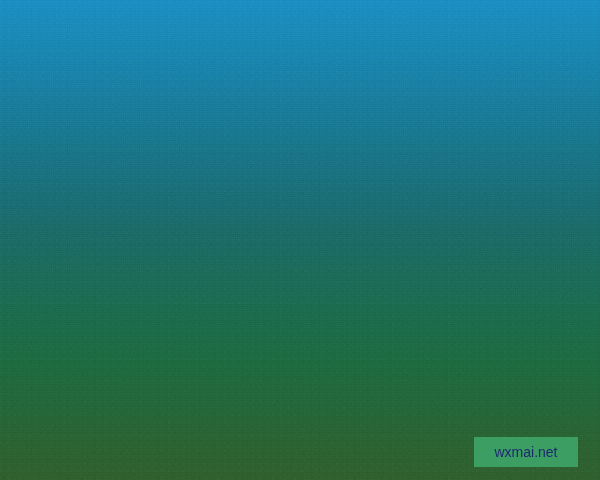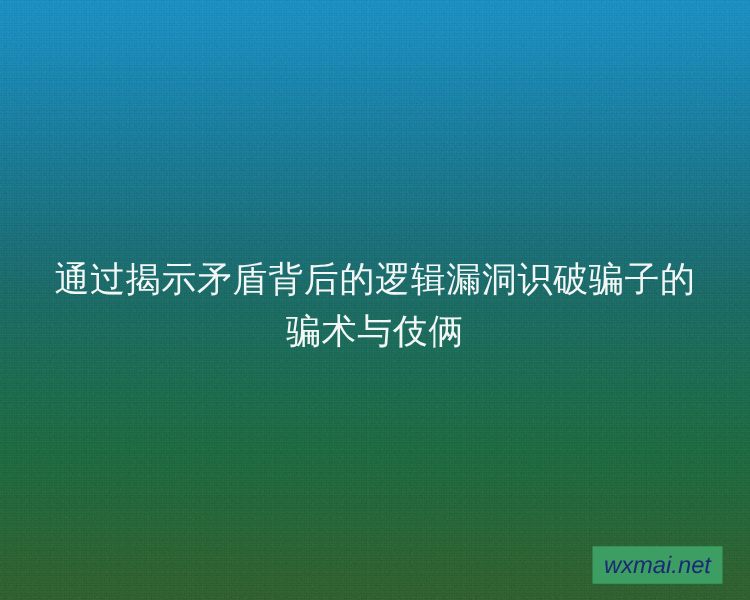--- a/index.html
+++ b/index.html
@@ -83,35 +83,32 @@
     top: 437px;
     width: 104px;
     height: 30px;
     background: #3d9e63;
     display: flex;
     align-items: center;
     justify-content: center;
   }
   #watermark .wm-text {
     color: #1b2a72;
-    font-size: 19px;
+    font-size: 14px;
     line-height: 1;
     letter-spacing: 0px;
-    font-style: italic;
   }
 </style>
 </head>
 <body>
 
 <div id="stage">
 
   <div id="bg"></div>
   <div id="grain"></div>
   <div id="grain2"></div>
 
-  <div id="headline">通过揭示矛盾背后的逻辑漏洞识破骗子的
-骗术与伎俩</div>
 
   <div id="watermark">
     <span class="wm-text">wxmai.net</span>
   </div>
 
 </div>
 
 </body></html>

